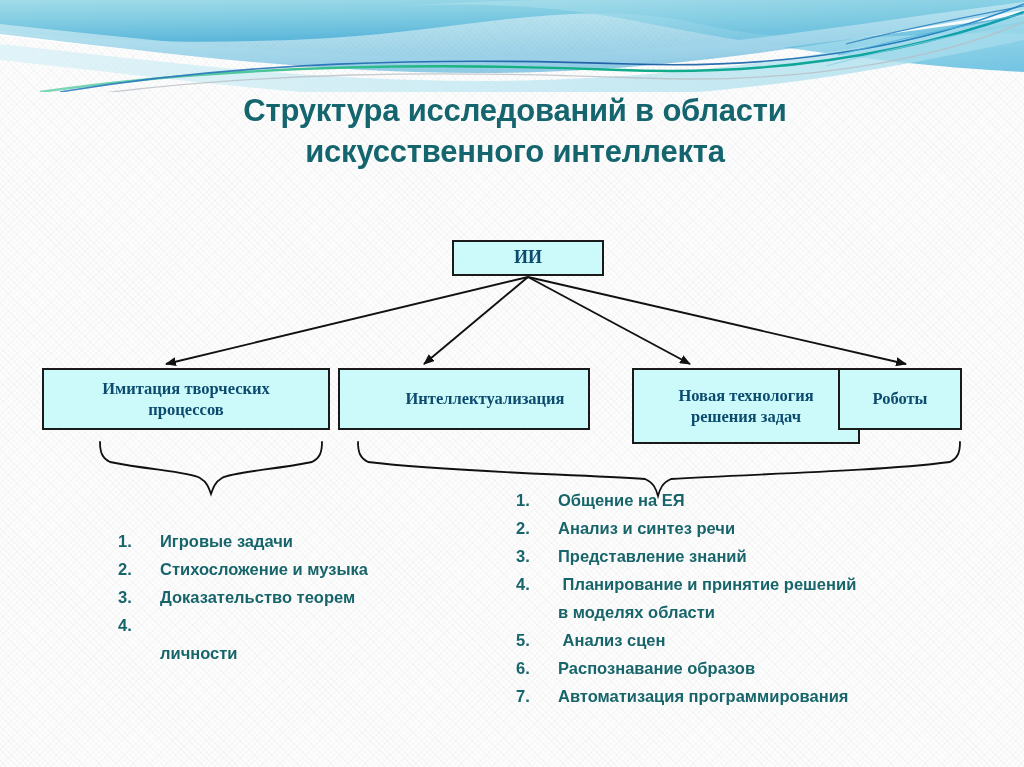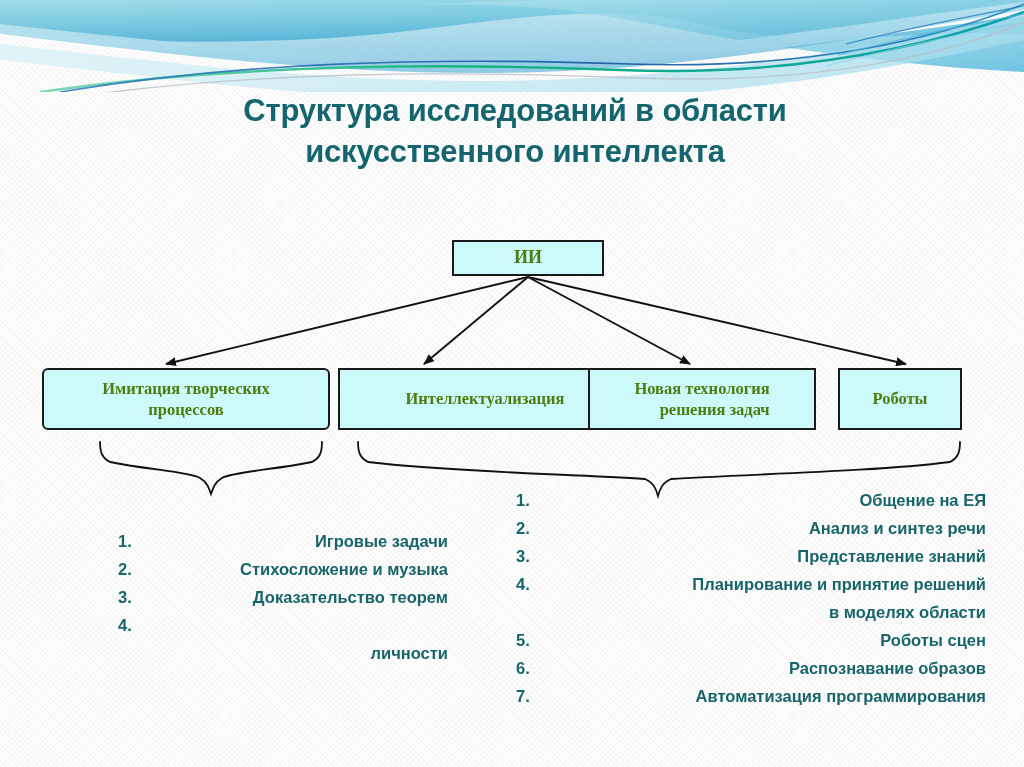--- a/index.html
+++ b/index.html
@@ -57,56 +57,56 @@
 
   .node {
     position: absolute;
     background: #CCFAFA;
     border: 2px solid #1a1a1a;
     box-sizing: border-box;
     display: flex;
     align-items: center;
     justify-content: center;
     text-align: center;
-    color: #4d7c0f;
+    color: #0c4a6e;
     font-family: "Liberation Serif", serif;
     font-weight: bold;
     font-size: 16.5px;
     line-height: 1.3;
     padding: 2px 6px;
   }
 
   #node-root {
     left: 452px; top: 240px;
     width: 152px; height: 36px;
     font-size: 18px;
   }
-  #node-imitation  { left: 42px;  top: 368px; width: 288px; height: 62px; border-radius: 6px; }
+  #node-imitation  { left: 42px;  top: 368px; width: 288px; height: 62px; }
   #node-intellect  { left: 338px; top: 368px; width: 252px; height: 62px; padding-left: 48px; }
-  #node-newtech    { left: 588px; top: 368px; width: 228px; height: 62px; text-align: right; }
+  #node-newtech    { left: 632px; top: 368px; width: 228px; height: 76px; }
   #node-robots     { left: 838px; top: 368px; width: 124px; height: 62px; justify-content: center; }
 
   .list {
     position: absolute;
     color: #17656a;
     font-size: 16.5px;
     font-weight: bold;
     line-height: 28px;
   }
   .list-row {
     display: flex;
     align-items: flex-start;
     height: 28px;
     white-space: pre;
   }
   .list-row .num {
     width: 42px;
     flex: 0 0 42px;
   }
-  .list-row .txt { flex: 1 1 auto; text-align: right; }
+  .list-row .txt { flex: 1 1 auto; }
   .list-row.cont .num { visibility: hidden; }
 
   #list-left  { left: 118px; top: 527px; width: 330px; }
   #list-right { left: 516px; top: 486px; width: 470px; }
 </style>
 </head>
 <body>
 
 <div id="slide">
 
@@ -227,18 +227,18 @@
       <div class="list-row"><span class="num">3.</span><span class="txt">Доказательство теорем</span></div>
       <div class="list-row"><span class="num">4.</span></div>
       <div class="list-row cont"><span class="num"></span><span class="txt">личности</span></div>
     </div>
   <div class="list" id="list-right">
       <div class="list-row"><span class="num">1.</span><span class="txt">Общение на ЕЯ</span></div>
       <div class="list-row"><span class="num">2.</span><span class="txt">Анализ и синтез речи</span></div>
       <div class="list-row"><span class="num">3.</span><span class="txt">Представление знаний</span></div>
       <div class="list-row"><span class="num">4.</span><span class="txt"> Планирование и принятие решений</span></div>
       <div class="list-row cont"><span class="num"></span><span class="txt">в моделях области</span></div>
-      <div class="list-row"><span class="num">5.</span><span class="txt"> Роботы сцен</span></div>
+      <div class="list-row"><span class="num">5.</span><span class="txt"> Анализ сцен</span></div>
       <div class="list-row"><span class="num">6.</span><span class="txt">Распознавание образов</span></div>
       <div class="list-row"><span class="num">7.</span><span class="txt">Автоматизация программирования</span></div>
     </div>
 
 </div>
 
 </body></html>

